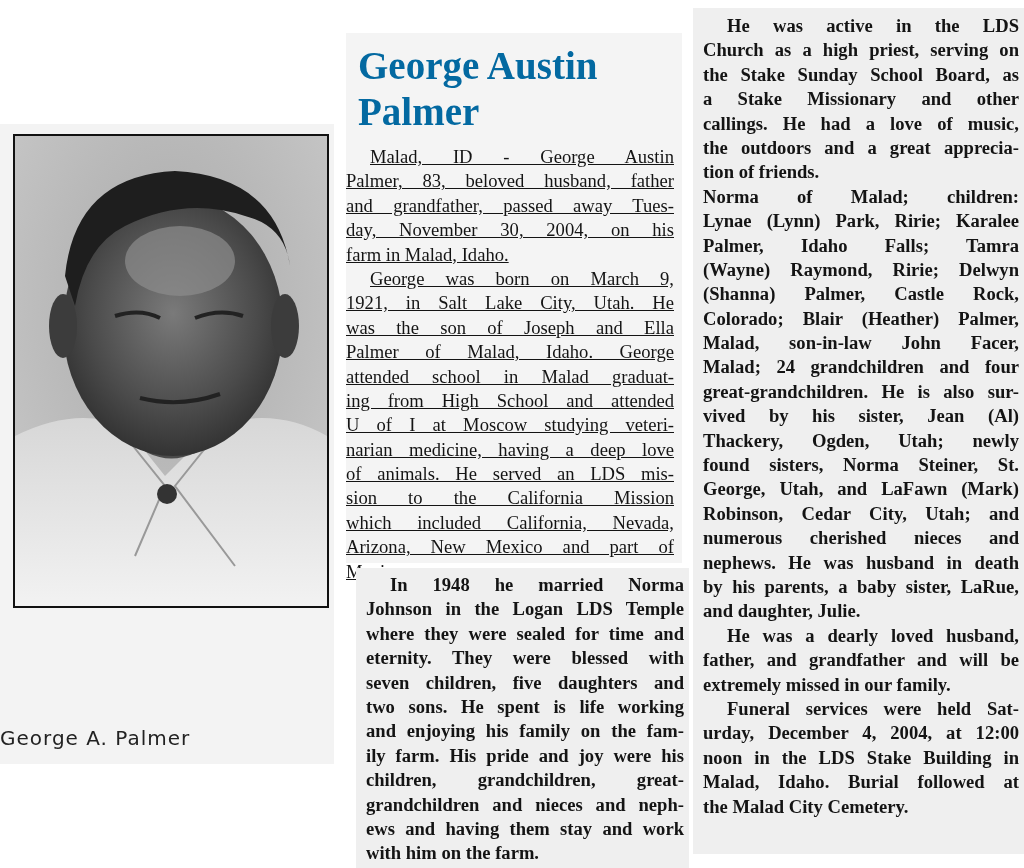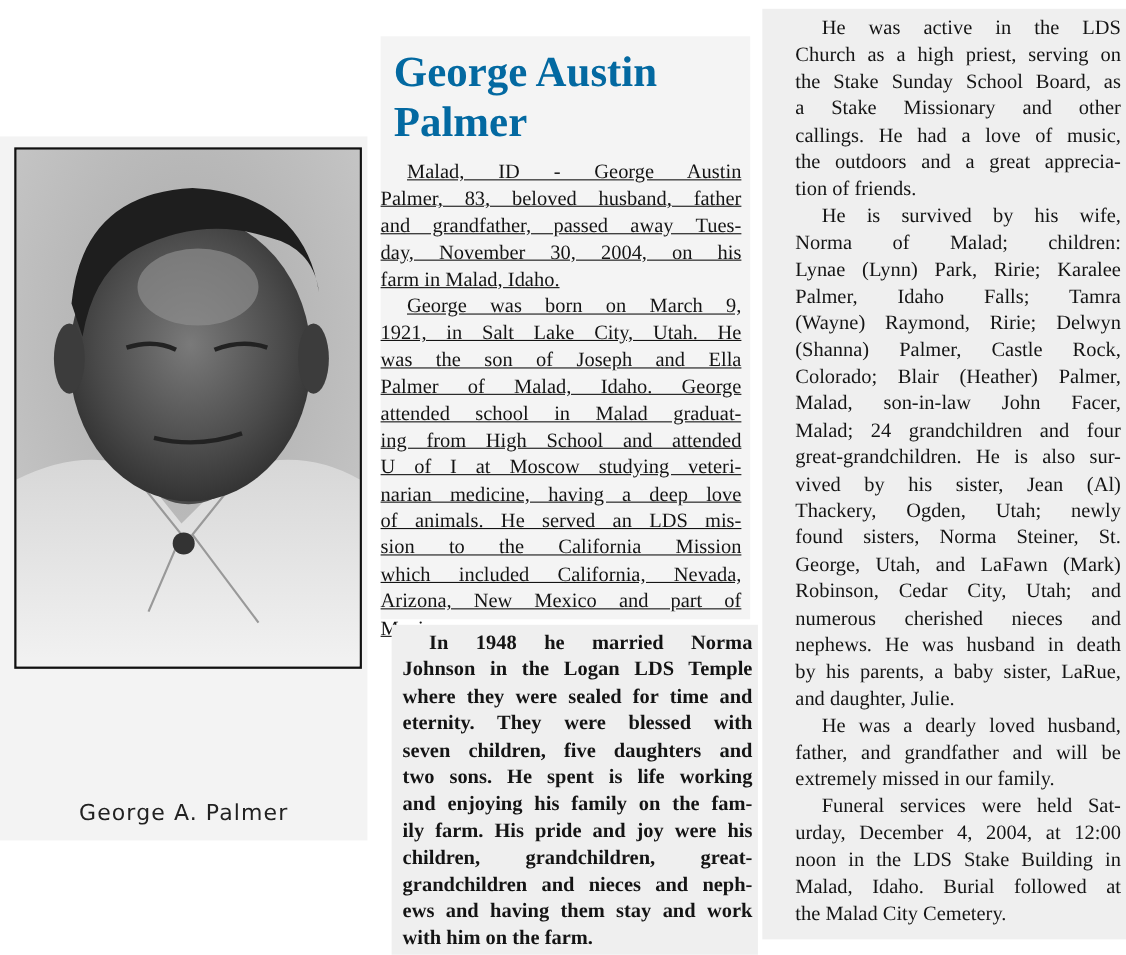--- a/index.html
+++ b/index.html
@@ -16,21 +16,21 @@
   .photo-clip { left:0; top:124px; width:334px; height:640px; background:#f3f3f3; }
   .photo-frame {
     position:absolute; left:13px; top:10px; width:312px; height:470px;
     border:2px solid #111;
     background:#bdbdbd;
     overflow:hidden;
   }
   .photo-frame svg { display:block; }
   .caption {
     position:absolute; left:0; width:334px; top:602px;
-    text-align:center;
+    text-align:left;
     font-family:"DejaVu Sans", sans-serif;
     font-size:20px; letter-spacing:1px; color:#222;
   }
   .col2-top { left:346px; top:33px; width:336px; height:530px; background:#f4f4f4; }
   .col2-bot { left:356px; top:568px; width:333px; height:312px; background:#efefef; }
   .col3 { left:693px; top:8px; width:331px; height:846px; background:#efefef; }
 
   .headline {
     position:absolute; left:12px; top:10px;
     font-size:39px; font-weight:bold; line-height:46px; color:#0369a1;
@@ -42,21 +42,21 @@
   .text .ln {
     display:block; white-space:nowrap;
     text-align:justify; text-align-last:justify;
     height:24.4px;
   }
   .text .ln.last { text-align-last:left; }
   .text .ln.ind { padding-left:24px; }
   .t-col2a { left:0; top:112px; width:328px;text-decoration:underline; }
   .t-col2b { left:10px; top:5px; width:318px; }
   .t-col3 { left:10px; top:6px; width:316px; }
-  .t-col3 .ln { font-weight:normal;margin-left:20px; }
+  .t-col3 .ln { font-weight:bold; }
   .t-col2b .ln { font-weight:bold; }
 </style>
 </head>
 <body>
 
 <div class="clip photo-clip">
   <div class="photo-frame">
     <svg width="312" height="470" viewBox="0 0 312 470">
       <defs>
         <radialGradient id="bg" cx="50%" cy="35%" r="70%">
@@ -147,21 +147,20 @@
 
 <div class="clip col3">
   <div class="text t-col3" id="col3">
       <span class="ln ind">He was active in the LDS</span>
       <span class="ln">Church as a high priest, serving on</span>
       <span class="ln">the Stake Sunday School Board, as</span>
       <span class="ln">a Stake Missionary and other</span>
       <span class="ln">callings. He had a love of music,</span>
       <span class="ln">the outdoors and a great apprecia-</span>
       <span class="ln last">tion of friends.</span>
-      <span class="ln ind">He is survived by his wife,</span>
       <span class="ln">Norma of Malad; children:</span>
       <span class="ln">Lynae (Lynn) Park, Ririe; Karalee</span>
       <span class="ln">Palmer, Idaho Falls; Tamra</span>
       <span class="ln">(Wayne) Raymond, Ririe; Delwyn</span>
       <span class="ln">(Shanna) Palmer, Castle Rock,</span>
       <span class="ln">Colorado; Blair (Heather) Palmer,</span>
       <span class="ln">Malad, son-in-law John Facer,</span>
       <span class="ln">Malad; 24 grandchildren and four</span>
       <span class="ln">great-grandchildren. He is also sur-</span>
       <span class="ln">vived by his sister, Jean (Al)</span>

